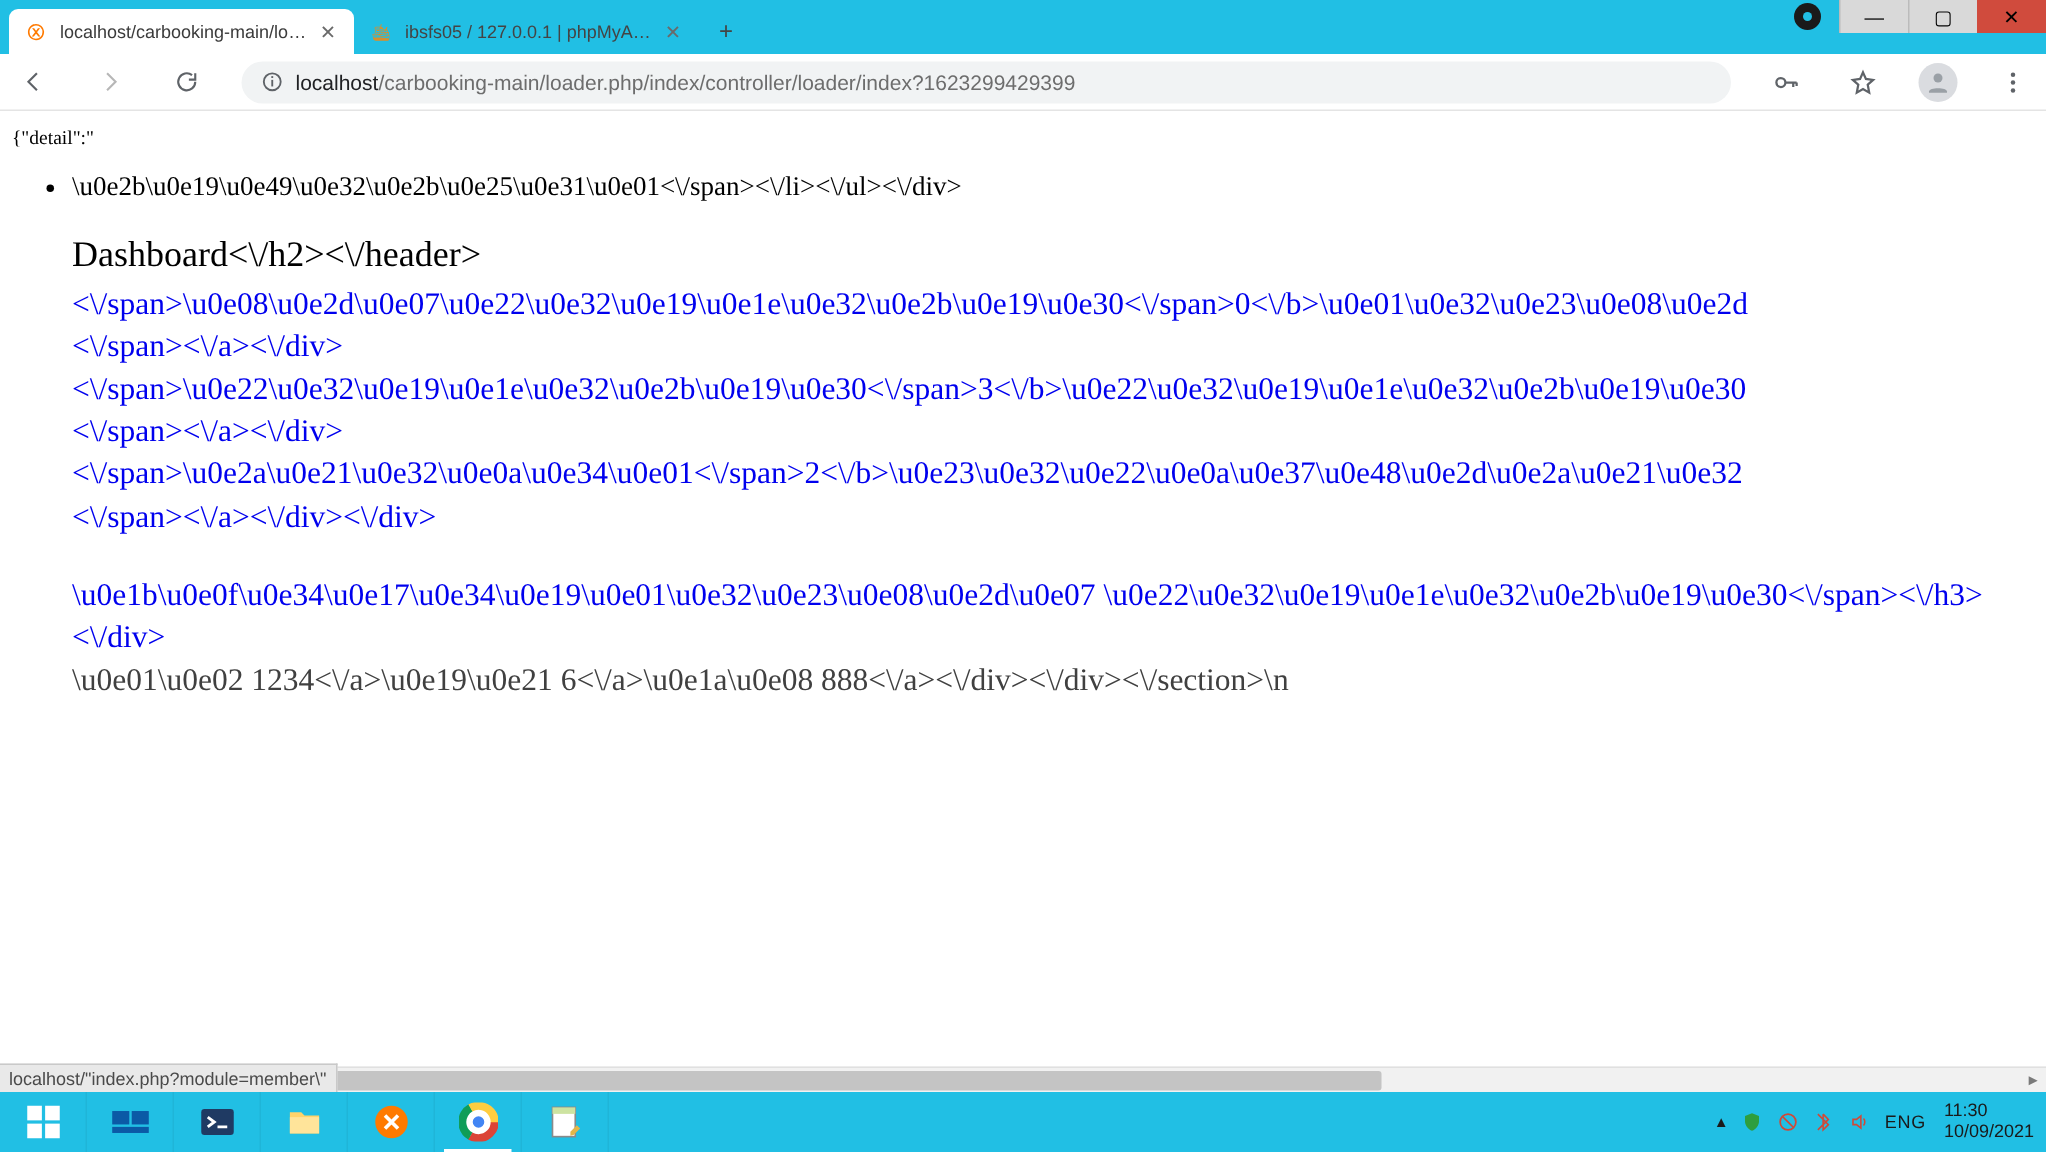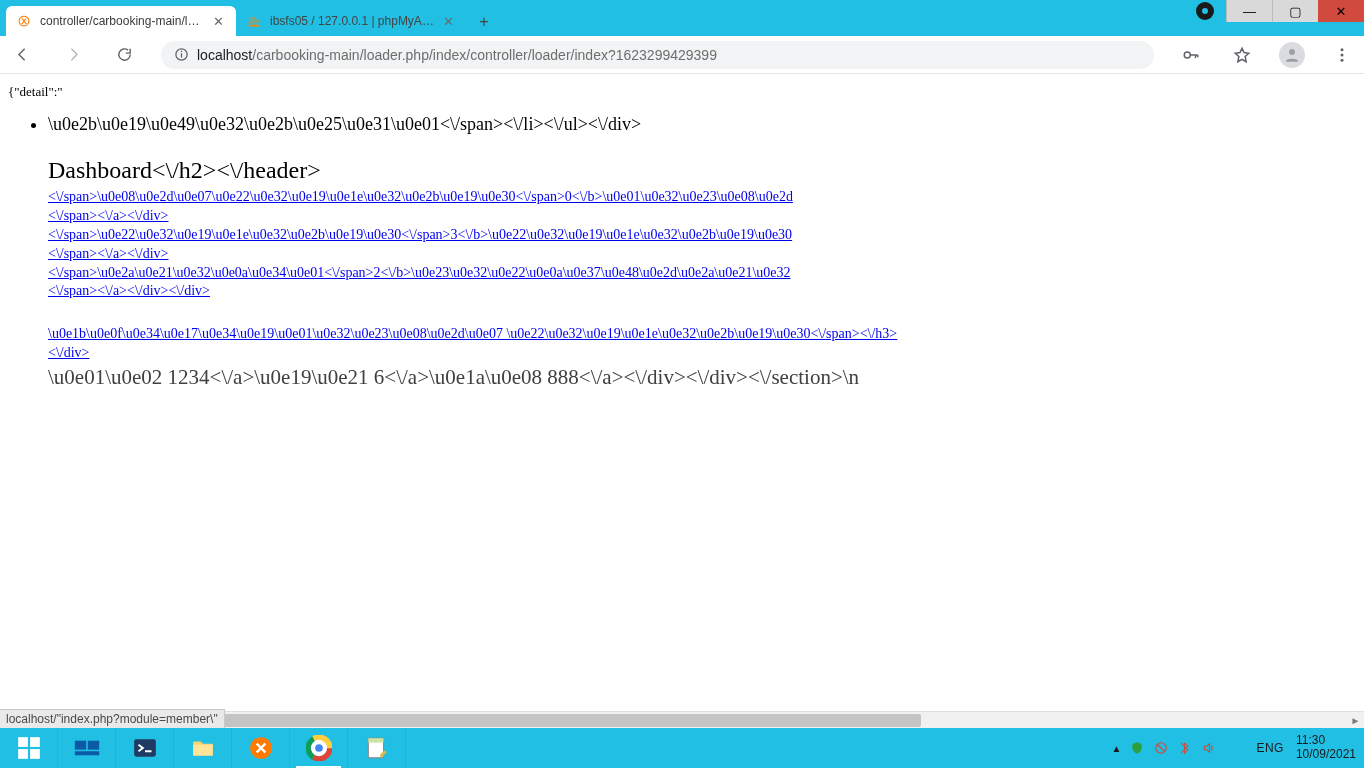--- a/index.html
+++ b/index.html
@@ -37,52 +37,52 @@
   .avatar { width:26px; height:26px; border-radius:50%; background:#dadce0; display:flex; align-items:center; justify-content:center;}
   .avatar svg{width:18px;height:18px;fill:#9aa0a6;}
   
   .viewport { position:relative; height:calc(768px - 36px - 38px - 40px); background:#fff; overflow:hidden; }
   .page { padding:10px 8px 0 8px; font-family:"Times New Roman", serif; color:#000; }
   .raw-top { font-size:13px; font-family:"Times New Roman",serif; }
   ul.one { margin:14px 0 0 40px; }
   ul.one li { font-size:18px; }
   .inner { margin:22px 0 0 40px; }
   .h2line { font-size:24px; font-weight:normal; margin-bottom:4px; }
-  .linkblock { font-size:14px; color:#0000ee; text-decoration:underline; line-height:1.35; word-break:break-all; }
+  .linkblock { font-size:21px; color:#0000ee; line-height:1.35; word-break:break-all; }
   .linkblock.gap { margin-top:24px; }
   .plainline { font-size:21px; color:#404040; margin-top:2px; }
   
   .statusbar { position:absolute; left:0; bottom:0; background:#e9e9e9; border:1px solid #c9c9c9; border-left:none; border-bottom:none; font-size:12px; color:#4a4a4a; padding:2px 6px; font-family:"Segoe UI",sans-serif;}
   
   .hscroll { position:absolute; left:0; right:0; bottom:0; height:17px; background:#f1f1f1; border-top:1px solid #e0e0e0; display:flex; }
   .hscroll .track{flex:1; position:relative;}
   .hscroll .thumb{position:absolute; left:0; top:2px; height:13px; width:68%; background:#c4c4c4; border-radius:2px;}
   .hscroll .btn{width:17px; display:flex;align-items:center;justify-content:center;color:#7a7a7a;font-size:10px;}
   .content-scroll{position:absolute; inset:0 0 17px 0; overflow:hidden;}
   
   .taskbar { position:absolute; left:0; right:0; bottom:0; height:40px; background:#21bfe4; display:flex; align-items:stretch; font-family:"Segoe UI",sans-serif; }
   .tb-left { display:flex; }
   .tb-item { width:58px; display:flex; align-items:center; justify-content:center; border-right:1px solid rgba(0,0,0,0.05); position:relative;}
   .tb-item.active::after{content:"";position:absolute;left:6px;right:6px;bottom:0;height:2px;background:#fff;}
   .tb-item svg{width:26px;height:26px;}
   .tb-right { margin-left:auto; display:flex; align-items:center; padding-right:8px; gap:8px; color:#1a1a1a; font-size:11px;}
   .tray-ico { width:16px; height:16px; display:flex; align-items:center; justify-content:center;}
   .tray-ico svg{width:14px;height:14px;}
   .clock { line-height:1.15; font-size:12px; margin-left:4px;}
-  .lang { font-size:12px; letter-spacing:0.5px;margin-left:31px;}
+  .lang { font-size:12px; letter-spacing:0.5px;}
   .tray-up { font-size:10px; color:#1a1a1a; }
 </style>
 </head>
 <body>
 
 <div class="chrome-top">
   <div class="tabs-region">
     <div class="tab active">
       <span class="favicon fav-xampp">ⓧ</span>
-      <span class="title">controller/carbooking-main/load</span>
+      <span class="title">localhost/carbooking-main/load</span>
       <span class="close">✕</span>
     </div>
     <div class="tab inactive">
       <span class="favicon fav-pma">🛳</span>
       <span class="title">ibsfs05 / 127.0.0.1 | phpMyAdmin</span>
       <span class="close">✕</span>
     </div>
     <div class="newtab">+</div>
   </div>
   <div class="tb-spacer"></div>

